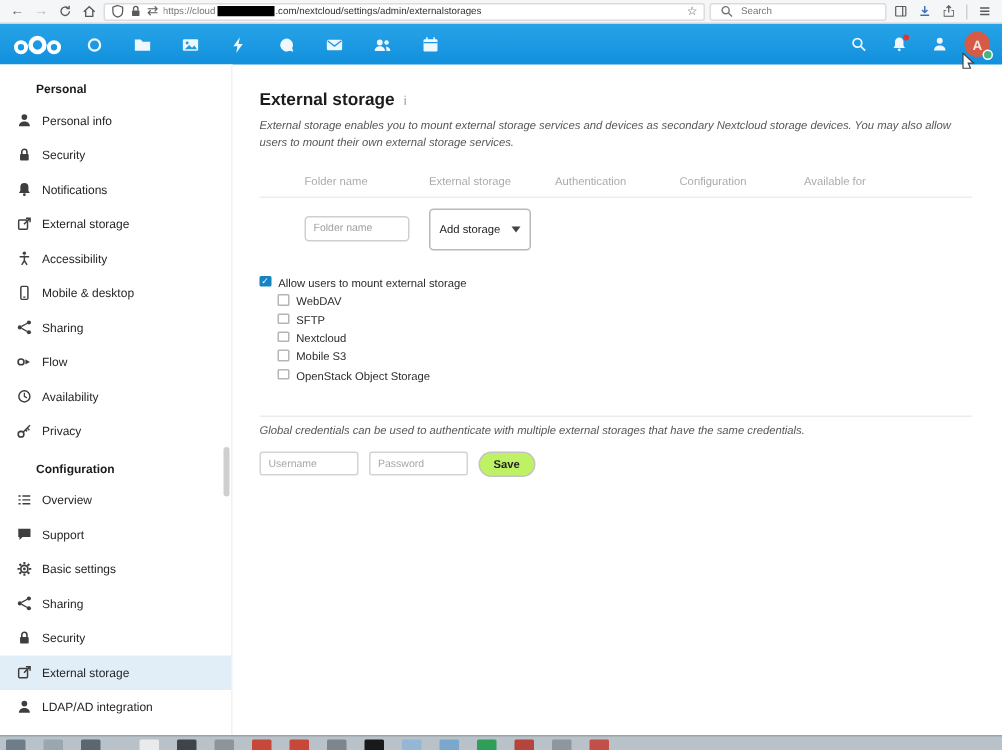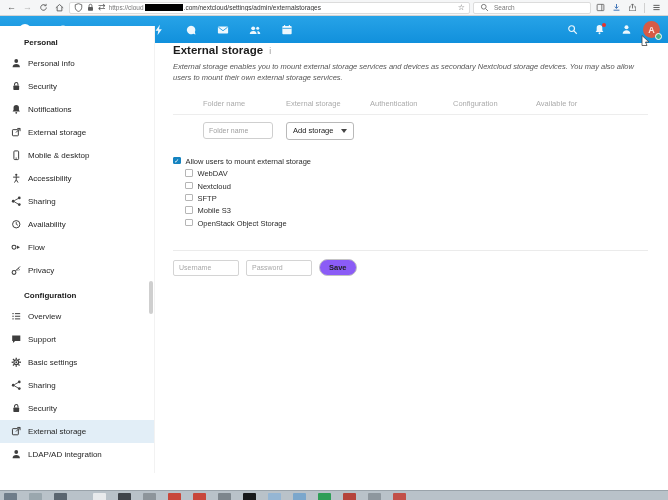--- a/index.html
+++ b/index.html
@@ -41,21 +41,21 @@
   .nc-dot { position:absolute; top:3px; right:3px; width:4px; height:4px; border-radius:50%;
             background:var(--notification_red,#e9322d); }
   .avatar { width:17px; height:17px; border-radius:50%; background:var(--avatar_bg,#d65b46);
             color:rgba(255,255,255,.85); font-size:9px; font-weight:bold; display:flex;
             align-items:center; justify-content:center; position:relative; flex:none; }
   .status-dot { position:absolute; right:-2px; bottom:-2px; width:7px; height:7px; border-radius:50%;
                 background:var(--status_online,#49b382); border:1px solid #fff; }
   .cursor { position:absolute; left:641px; top:35px; width:9px; height:11px; z-index:40; }
 
   
-  .content { position:absolute; left:0; top:26px; width:668px; height:447px; display:flex; }
+  .content { position:absolute; left:0; top:43px; width:668px; height:447px; display:flex; }
   .sidebar { width:155px; height:100%; background:#fff; position:relative; flex:none;
              border-right:1px solid #f2f2f2; padding-top:3px; }
   .side-title { font-size:8px; font-weight:bold; color:#1b1b1b; padding:9px 0 5px 24px; }
   .side-item { height:23px; display:flex; align-items:center; padding-left:10px; gap:5px; cursor:default; }
   .side-item.on { background:var(--active_item_bg,#e2eef7); }
   .side-ic { width:13px; height:13px; color:#3e3e3e; flex:none; display:flex; align-items:center; justify-content:center; }
   .side-ic svg { width:10.5px; height:10.5px; }
   .side-lbl { font-size:8px; color:#252525; }
   .side-scroll { position:absolute; right:1px; top:255px; width:4px; height:33px;
                  background:#cfcfcf; border-radius:2px; }
@@ -66,42 +66,42 @@
   .info-i { font-size:8.5px; color:#9a9a9a; font-weight:normal; margin-left:6px; }
   .desc { font-size:7.5px; color:#565656; line-height:1.45; margin-top:6px; max-width:482px;font-style:italic; }
   .tbl-head { display:flex; margin-top:15px; padding-bottom:6px; border-bottom:1px solid #ededed;
               font-size:7.5px; color:#ababab; }
   .tc0 { width:30px; flex:none; }
   .tc  { width:83px; flex:none; }
   .tbl-row { display:flex; align-items:center; margin-top:7px; }
   .fld-input { width:70px; height:17px; border:1px solid #cfcfcf; border-radius:3px; font-size:7px;
                padding:0 5px; color:#333; font-family:inherit; }
   .fld-input::placeholder { color:#9f9f9f; }
-  .storage-sel { margin-left:13px; width:68px; height:18px; border:1px solid #b9b9b9; border-radius:3px;
+  .storage-sel { margin-left:13px; width:68px; height:28px; border:1px solid #b9b9b9; border-radius:3px;
                  background:#fff; display:flex; align-items:center; justify-content:space-between;
                  padding:0 6px; font-size:7.5px; color:#222; }
   .caret { width:0; height:0; border-left:3px solid transparent; border-right:3px solid transparent;
            border-top:4px solid #444; }
 
   .cb-block { margin-top:17px; }
   .cb-row { display:flex; gap:5px; height:12.4px; }
   .cb-sub { margin-left:12px; }
   .cb { width:7.5px; height:7.5px; border:1px solid #b5b5b5; border-radius:1px; background:#fff;
         flex:none; display:flex; align-items:center; justify-content:center;
         font-size:6px; color:#fff; line-height:1; }
   .cb.on { background:var(--checkbox_checked,#1583c0); border-color:var(--checkbox_checked,#1583c0); }
   .cb-lbl { font-size:7.5px; color:#2b2b2b; }
 
   .divider { border:none; border-top:1px solid #ebebeb; margin:19px 0 0 0; }
   .gc-title { margin-top:9px; }
   .gc-row { display:flex; align-items:center; margin-top:8px; gap:7px; }
   .gc-input { width:66px; height:16px; border:1px solid #d4d4d4; border-radius:2px; font-size:7px;
               padding:0 5px; color:#333; font-family:inherit; }
   .gc-input::placeholder { color:#a8a8a8; }
-  .save-btn { height:17px; padding:0 9px; border:1px solid #c3c3c3; border-radius:9px; background:#8b5cf6;
+  .save-btn { height:17px; padding:0 9px; border:1px solid #c3c3c3; border-radius:9px; background:#bef264;
               font-size:7.5px; font-weight:bold; color:#222; font-family:inherit; }
 
   
   .taskbar { position:absolute; left:0; top:490px; width:668px; height:10px; background:#b9c2c9;
              border-top:1px solid #9aa3aa; display:flex; align-items:flex-end; overflow:hidden; }
   .tb-ico { width:13px; height:7px; margin-left:12px; border-radius:1px 1px 0 0; flex:none; }
 </style>
 </head>
 <body>
 
@@ -299,63 +299,63 @@
           <svg viewBox="0 0 16 16" xmlns="http://www.w3.org/2000/svg">
             <rect x="2.2" y="4" width="9" height="9.4" rx="1" fill="none" stroke="currentColor" stroke-width="1.5"></rect>
             <path d="M7.6 8.4 13.6 2.4M9.6 2.2h4.2v4.2" fill="none" stroke="currentColor" stroke-width="1.5"></path>
           </svg>
         </span>
         <span class="side-lbl">External storage</span>
       </div>
     <div class="side-item">
         <span class="side-ic">
           <svg viewBox="0 0 16 16" xmlns="http://www.w3.org/2000/svg">
+            <circle cx="8" cy="2.7" r="1.7" fill="currentColor"></circle>
+            <path d="M8 5v5.2M8 10.2l-2.7 4.4M8 10.2l2.7 4.4M3.2 6.3h9.6" fill="none" stroke="currentColor" stroke-width="1.5"></path>
+          </svg>
+        </span>
+        <span class="side-lbl">Accessibility</span>
+      </div>
+    <div class="side-item">
+        <span class="side-ic">
+          <svg viewBox="0 0 16 16" xmlns="http://www.w3.org/2000/svg">
             <rect x="4.4" y="1.4" width="7.2" height="13.2" rx="1.3" fill="none" stroke="currentColor" stroke-width="1.5"></rect>
             <line x1="6.8" y1="12.4" x2="9.2" y2="12.4" stroke="currentColor" stroke-width="1.2"></line>
           </svg>
         </span>
         <span class="side-lbl">Mobile &amp; desktop</span>
-      </div>
-    <div class="side-item">
-        <span class="side-ic">
-          <svg viewBox="0 0 16 16" xmlns="http://www.w3.org/2000/svg">
-            <circle cx="8" cy="2.7" r="1.7" fill="currentColor"></circle>
-            <path d="M8 5v5.2M8 10.2l-2.7 4.4M8 10.2l2.7 4.4M3.2 6.3h9.6" fill="none" stroke="currentColor" stroke-width="1.5"></path>
-          </svg>
-        </span>
-        <span class="side-lbl">Accessibility</span>
       </div>
     <div class="side-item">
         <span class="side-ic">
           <svg viewBox="0 0 16 16" xmlns="http://www.w3.org/2000/svg">
             <circle cx="12.6" cy="3" r="2.1" fill="currentColor"></circle>
             <circle cx="3.4" cy="8" r="2.1" fill="currentColor"></circle>
             <circle cx="12.6" cy="13" r="2.1" fill="currentColor"></circle>
             <path d="M5.2 7 11 3.8M5.2 9 11 12.2" fill="none" stroke="currentColor" stroke-width="1.3"></path>
           </svg>
         </span>
         <span class="side-lbl">Sharing</span>
       </div>
     <div class="side-item">
         <span class="side-ic">
           <svg viewBox="0 0 16 16" xmlns="http://www.w3.org/2000/svg">
+            <circle cx="4.6" cy="8" r="3" fill="none" stroke="currentColor" stroke-width="1.6"></circle>
+            <path d="M9 5.4 13.6 8 9 10.6z" fill="currentColor"></path>
+          </svg>
+        </span>
+        <span class="side-lbl">Flow</span>
+      </div>
+    <div class="side-item">
+        <span class="side-ic">
+          <svg viewBox="0 0 16 16" xmlns="http://www.w3.org/2000/svg">
             <circle cx="8" cy="8" r="5.6" fill="none" stroke="currentColor" stroke-width="1.5"></circle>
             <path d="M8 4.4V8l2.6 1.6" fill="none" stroke="currentColor" stroke-width="1.3"></path>
           </svg>
         </span>
         <span class="side-lbl">Availability</span>
-      </div>
-    <div class="side-item">
-        <span class="side-ic">
-          <svg viewBox="0 0 16 16" xmlns="http://www.w3.org/2000/svg">
-            <circle cx="4.6" cy="8" r="3" fill="none" stroke="currentColor" stroke-width="1.6"></circle>
-            <path d="M9 5.4 13.6 8 9 10.6z" fill="currentColor"></path>
-          </svg>
-        </span>
-        <span class="side-lbl">Flow</span>
       </div>
     <div class="side-item">
         <span class="side-ic">
           <svg viewBox="0 0 16 16" xmlns="http://www.w3.org/2000/svg">
             <circle cx="4.6" cy="11.4" r="2.9" fill="none" stroke="currentColor" stroke-width="1.6"></circle>
             <path d="M6.9 9.1 13.7 2.3M10.9 5.1l2.2 2.2M9.1 6.9l1.6 1.6" fill="none" stroke="currentColor" stroke-width="1.5"></path>
           </svg>
         </span>
         <span class="side-lbl">Privacy</span>
       </div>
@@ -464,38 +464,39 @@
         <span class="cb on">✓</span>
         <span class="cb-lbl">Allow users to mount external storage</span>
       </div>
       <div class="cb-sub">
         <div class="cb-row">
             <span class="cb"></span>
             <span class="cb-lbl">WebDAV</span>
           </div>
         <div class="cb-row">
             <span class="cb"></span>
-            <span class="cb-lbl">Nextcloud</span>
+            <span class="cb-lbl">SFTP</span>
           </div>
         <div class="cb-row">
             <span class="cb"></span>
-            <span class="cb-lbl">SFTP</span>
+            <span class="cb-lbl">Nextcloud</span>
           </div>
         <div class="cb-row">
             <span class="cb"></span>
             <span class="cb-lbl">Mobile S3</span>
           </div>
         <div class="cb-row">
             <span class="cb"></span>
             <span class="cb-lbl">OpenStack Object Storage</span>
           </div>
       </div>
     </div>
 
     <hr class="divider">
+    <p class="desc" style="margin-top:4px">Global credentials can be used to authenticate with multiple external storages that have the same credentials.</p>
     <div class="gc-row">
       <input class="gc-input" placeholder="Username" style="">
       <input class="gc-input" type="password" placeholder="Password" style="">
       <button class="save-btn">Save</button>
     </div>
   </div>
 </div>
 
 <div class="taskbar">
   <span class="tb-ico" style="background:#6f7d8a;margin-left:4px"></span>

